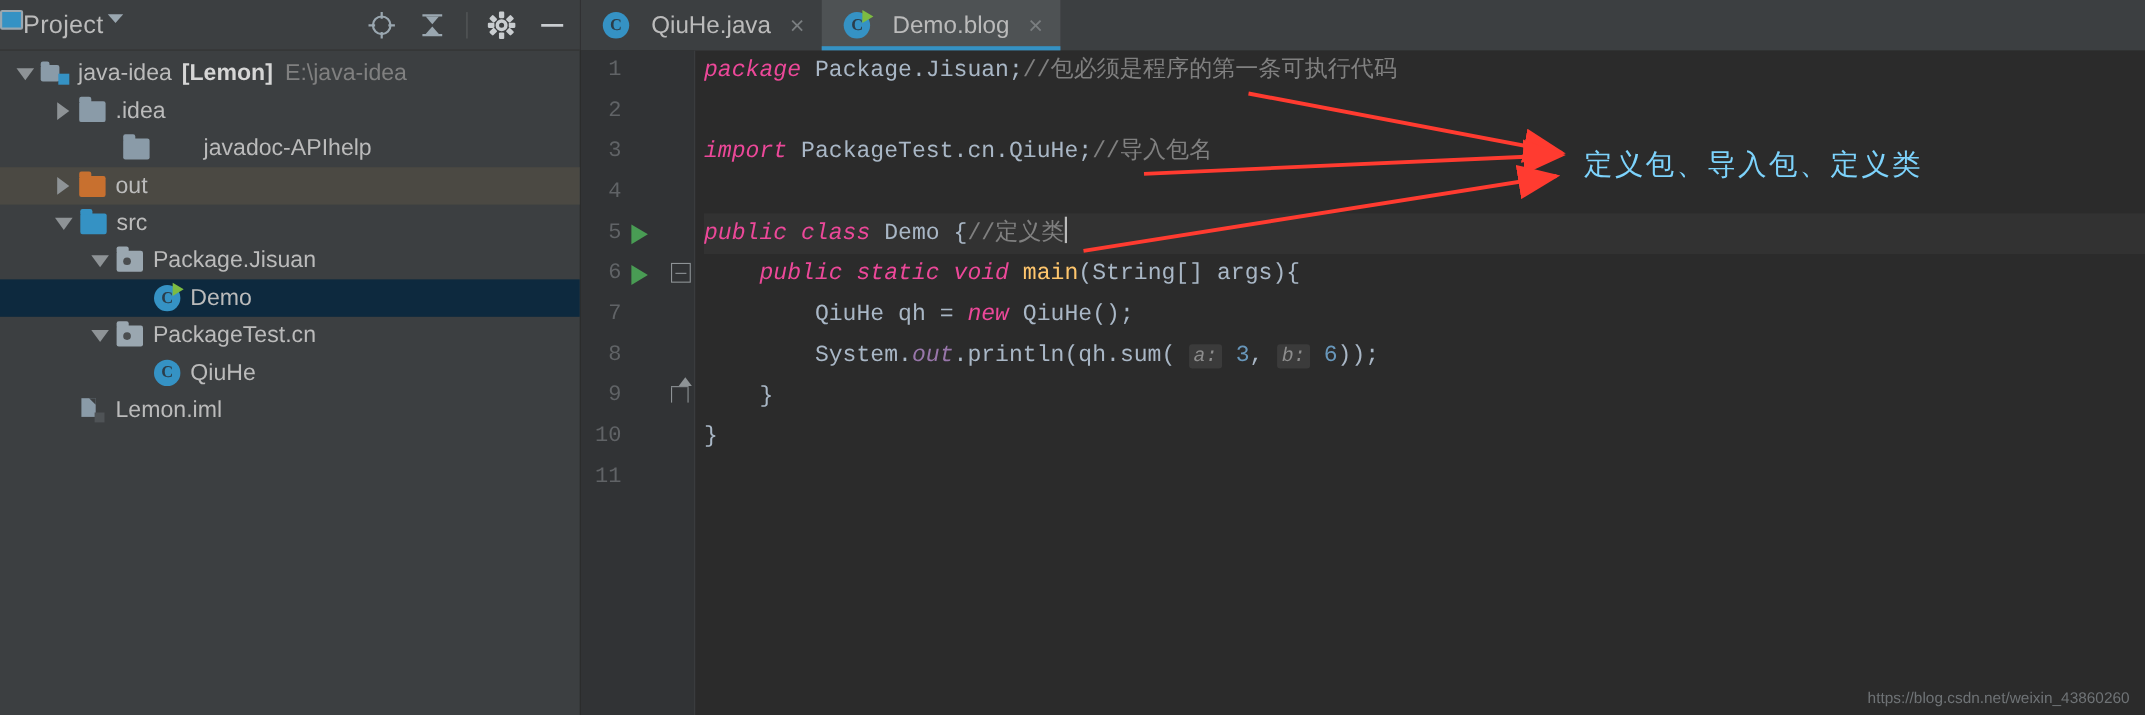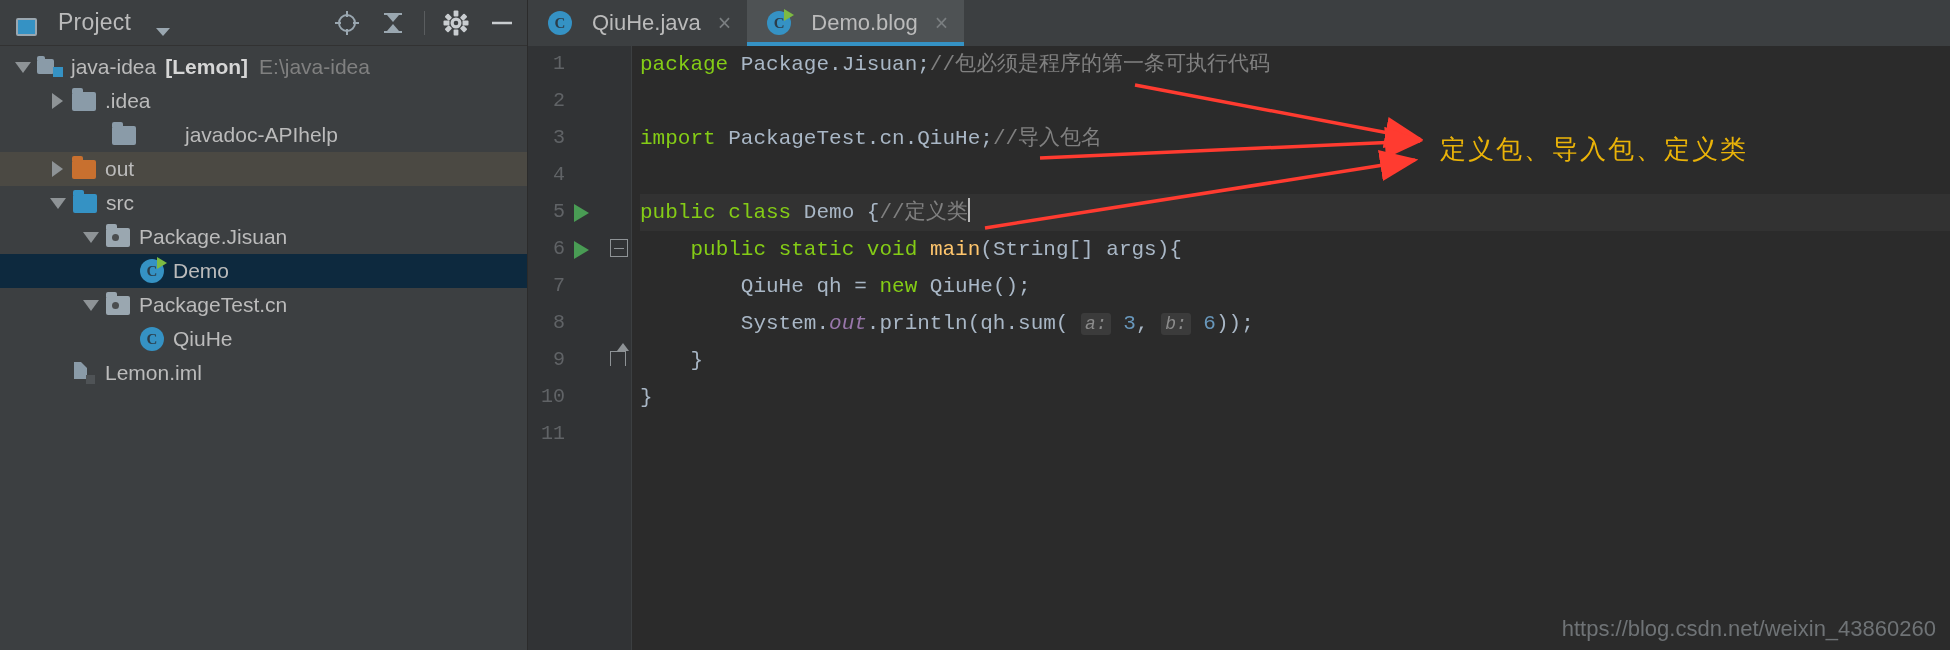--- a/index.html
+++ b/index.html
@@ -16,21 +16,21 @@
     position: absolute; left: 0; top: 0; width: 528px; height: 650px;
     background: #3c3f41;
     border-right: 1px solid #2b2b2b;
   }
   .tool-header {
     position: relative; height: 46px; width: 100%;
     background: #3c3f41;
     border-bottom: 1px solid #323232;
     display: flex; align-items: center;
   }
-  .tool-title-wrap { display: flex; align-items: flex-end; padding-left: 16px; gap: 21px; }
+  .tool-title-wrap { display: flex; align-items: flex-start; gap: 0; }
   .tool-icon {
     width: 21px; height: 18px; border: 2px solid #9aa7b0; border-radius: 2px;
     background: #3592c4; position: relative;
   }
   .tool-title { color: #bbbbbb; font-size: 23px; letter-spacing: .2px; }
   .chev-down {
     width: 0; height: 0; border-left: 7px solid transparent; border-right: 7px solid transparent;
     border-top: 8px solid #9aa7b0; margin-left: 4px; margin-top: 4px;
   }
   .tool-actions { position: absolute; right: 10px; top: 0; height: 46px; display: flex; align-items: center; gap: 16px; }
@@ -102,45 +102,45 @@
   .fold-end { position: absolute; left: 82px; top: 10px; width: 16px; height: 14px; border-left:1px solid #8e9396; border-right:1px solid #8e9396; }
   .fold-end::before { content:""; position:absolute; left:-1px; top:-1px; width:16px; height:0; border-top:1px solid #8e9396; }
   .fold-end::after { content:""; position:absolute; left:6px; top:-9px; width:0;height:0; border-left:6px solid transparent;border-right:6px solid transparent;border-bottom:8px solid #8e9396; }
 
   .code { position: absolute; left: 103px; top: 0; right: 0; bottom: 0; padding-left: 8px; border-left: 1px solid #3c3f41; }
   .cline {
     height: 37px; line-height: 37px; font-family: "Liberation Mono", monospace;
     font-size: 21px; white-space: pre; color: #a9b7c6; position: relative;
   }
   .cline.hl { background: #323232; }
-  .kw { color: #84cc16; }
+  .kw { color: #ec4899; font-style: italic; }
   .cm { color: #808080; }
   .id { color: #a9b7c6; }
   .num { color: #6897bb; }
   .fn { color: #ffc66d; }
   .st { color: #9876aa; font-style: italic; }
   .hint {
     color: #8c8c8c; background: #3b3b3b; font-style: italic; font-size: 18px;
     padding: 1px 4px; border-radius: 3px;
   }
   .caret { display:inline-block; width:2px; height:24px; background:#bbbbbb; vertical-align:-4px; }
   .bulb {
     position: absolute; left: 20px; top: 4px; width: 26px; height: 28px;
   }
   .bulb .glass { width: 22px; height: 22px; border-radius: 50%; background: #ffbf4a; }
   .bulb .base { width: 12px; height: 7px; background: #b0b0b0; margin: -2px auto 0; border-radius: 0 0 3px 3px; }
 
   
   .anno-svg { position: absolute; left: 0; top: 0; width: 1950px; height: 650px; pointer-events: none; }
   .anno-text {
-    position: absolute; color: #eab308; font-size: 26px; letter-spacing: 2px;
+    position: absolute; color: #7dd3fc; font-size: 26px; letter-spacing: 2px;
     font-family: Liberation Sans, sans-serif; white-space: nowrap;
   }
   .watermark {
-    position: absolute; right: 14px; bottom: 8px; color: #6f7376; font-size: 22px;
+    position: absolute; right: 14px; bottom: 8px; color: #6f7376; font-size: 14px;
     font-family: "Liberation Sans", sans-serif;
   }
 </style>
 </head>
 <body>
 
 <div id="root">
 
   <div class="sidebar">
     <div class="tool-header">

